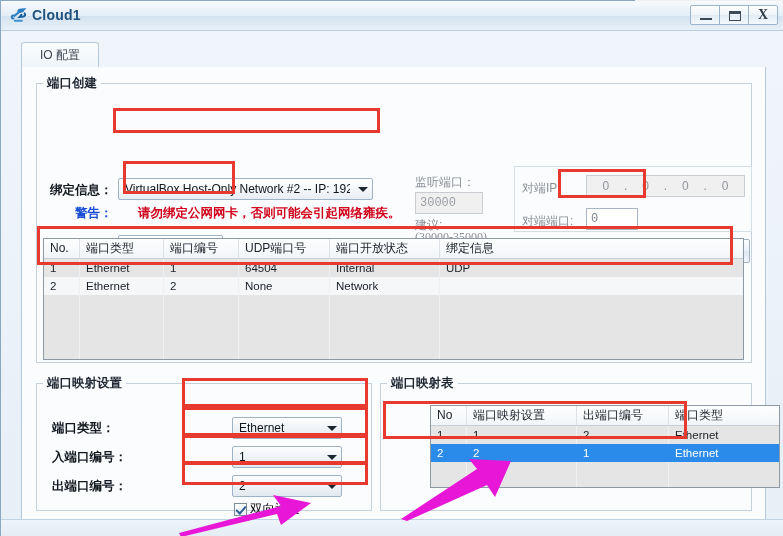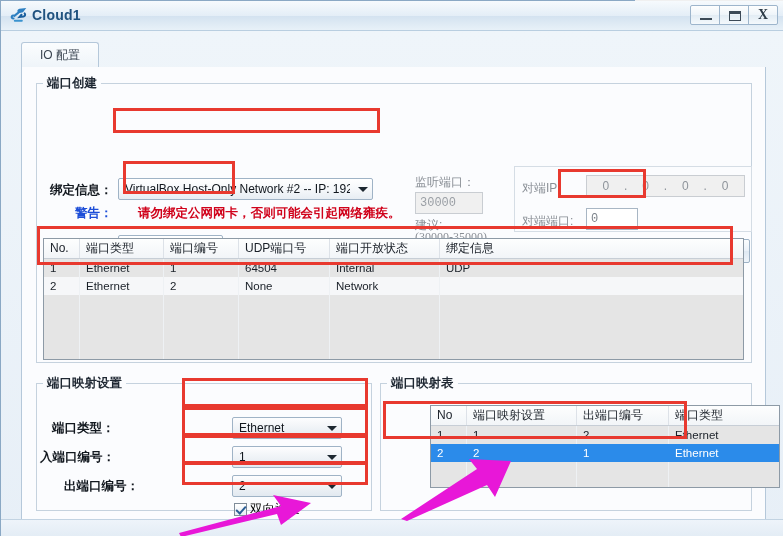--- a/index.html
+++ b/index.html
@@ -377,27 +377,27 @@
       <div class="group" style="left:14px; top:316px; width:336px; height:128px;">
         <span class="group-title">端口映射设置</span>
       </div>
 
       <span class="lbl" style="left:30px; top:353px;">端口类型：</span>
       <div class="combo flat" style="left:210px; top:350px; width:110px;">
         <span class="ctext">Ethernet</span>
         <span class="carrow"></span>
       </div>
 
-      <span class="lbl" style="left:18px; top:382px;">入端口编号：</span>
+      <span class="lbl" style="left:30px; top:382px;">入端口编号：</span>
       <div class="combo flat" style="left:210px; top:379px; width:110px;">
         <span class="ctext">1</span>
         <span class="carrow"></span>
       </div>
 
-      <span class="lbl" style="left:42px; top:411px;">出端口编号：</span>
+      <span class="lbl" style="left:30px; top:411px;">出端口编号：</span>
       <div class="combo flat" style="left:210px; top:408px; width:110px;">
         <span class="ctext">2</span>
         <span class="carrow"></span>
       </div>
 
       <div class="chk checked" style="left:212px; top:434px;">
         <span class="box"></span>
         <span>双向通道</span>
       </div>
 

